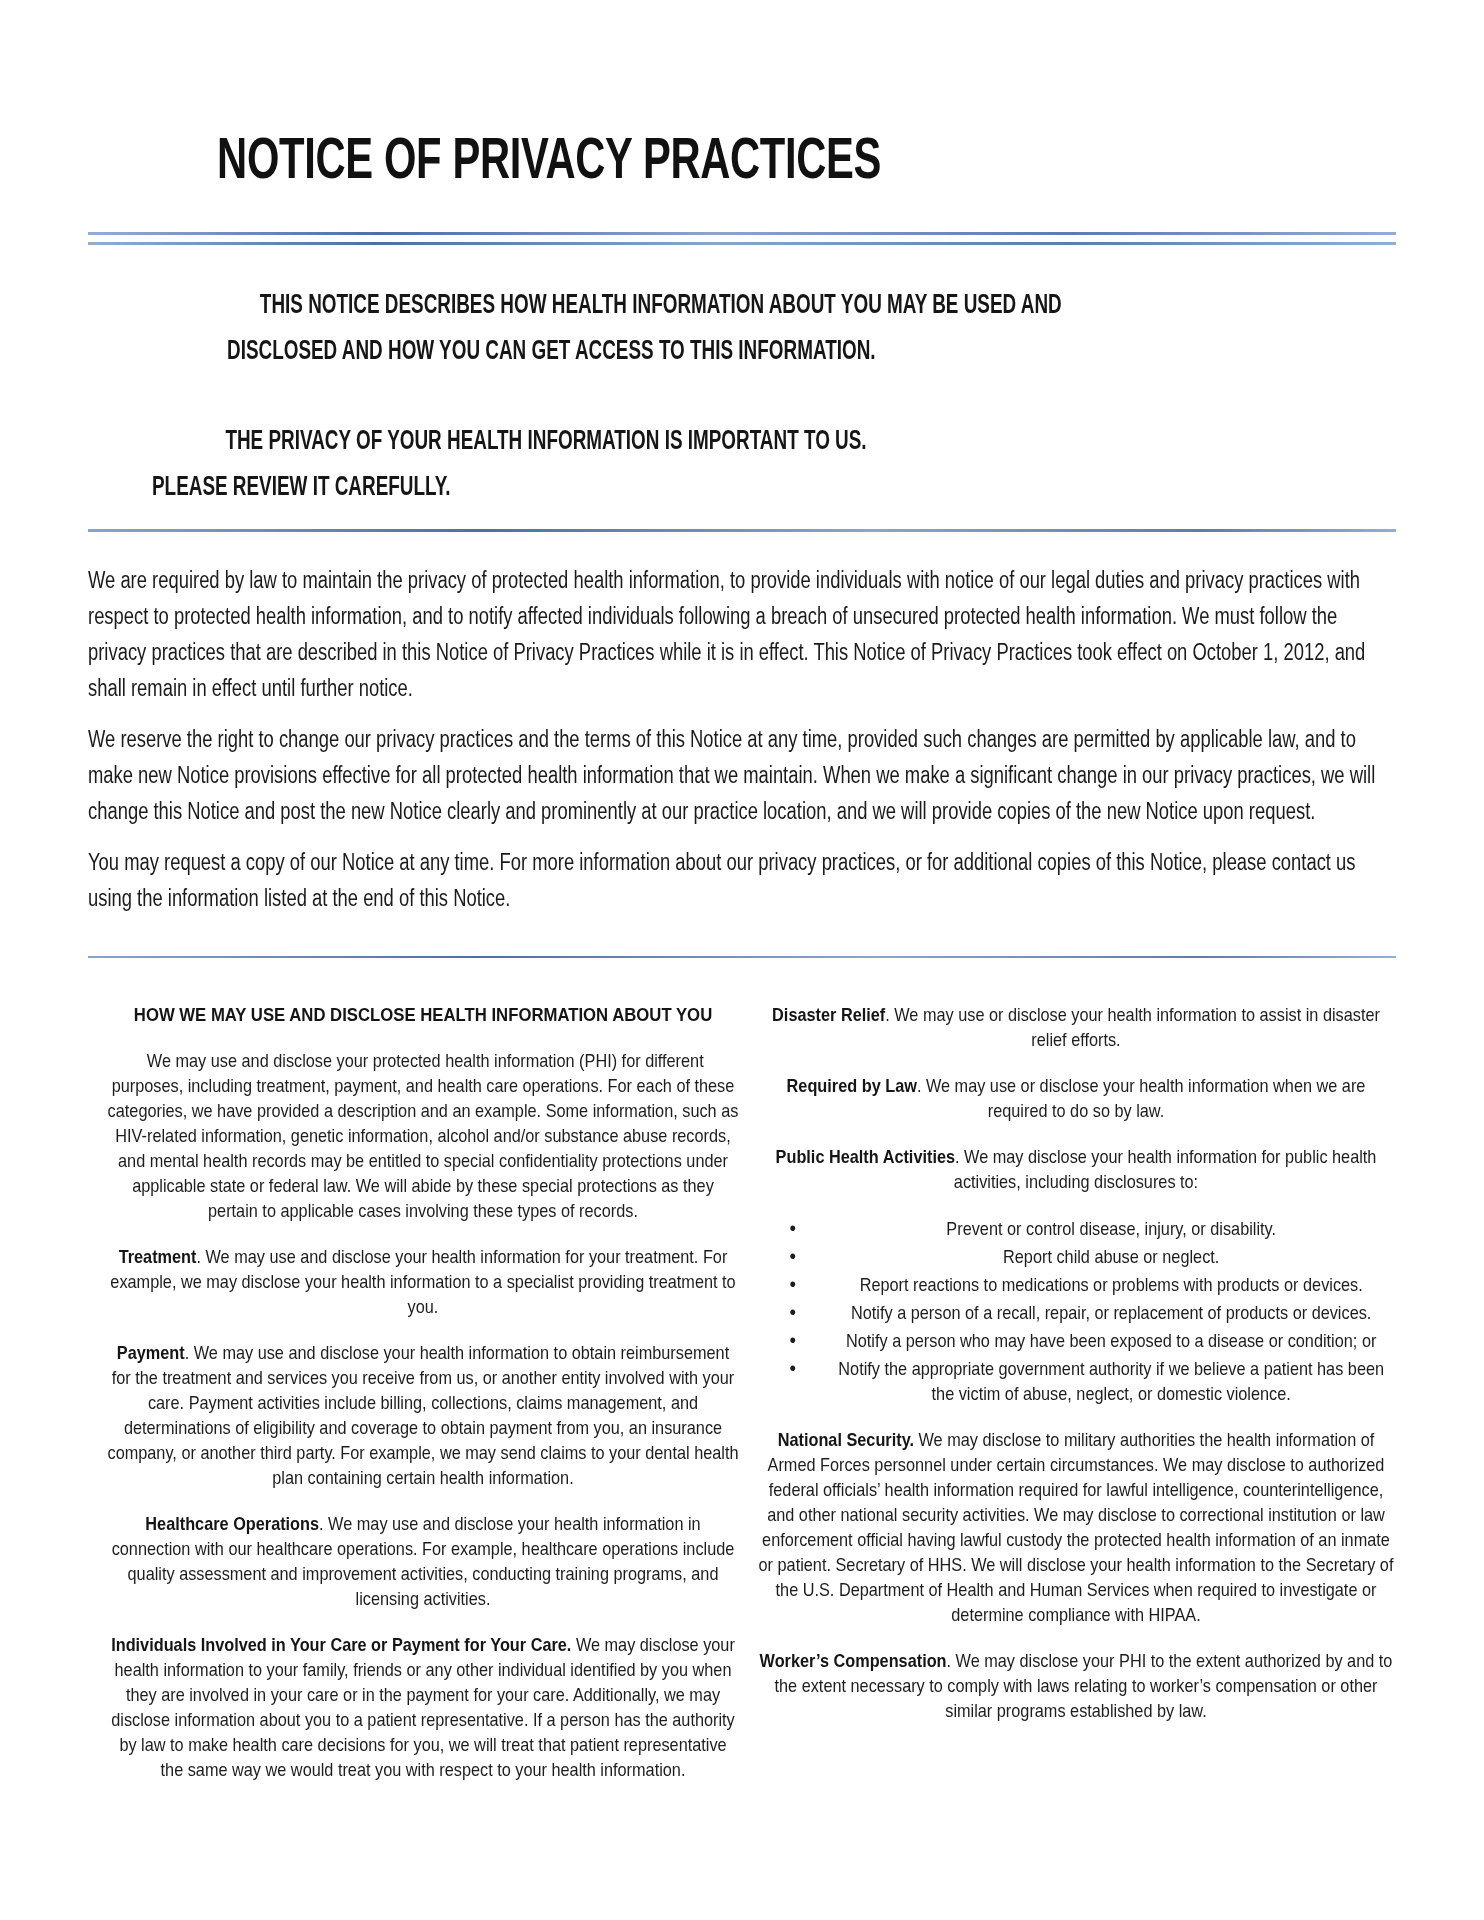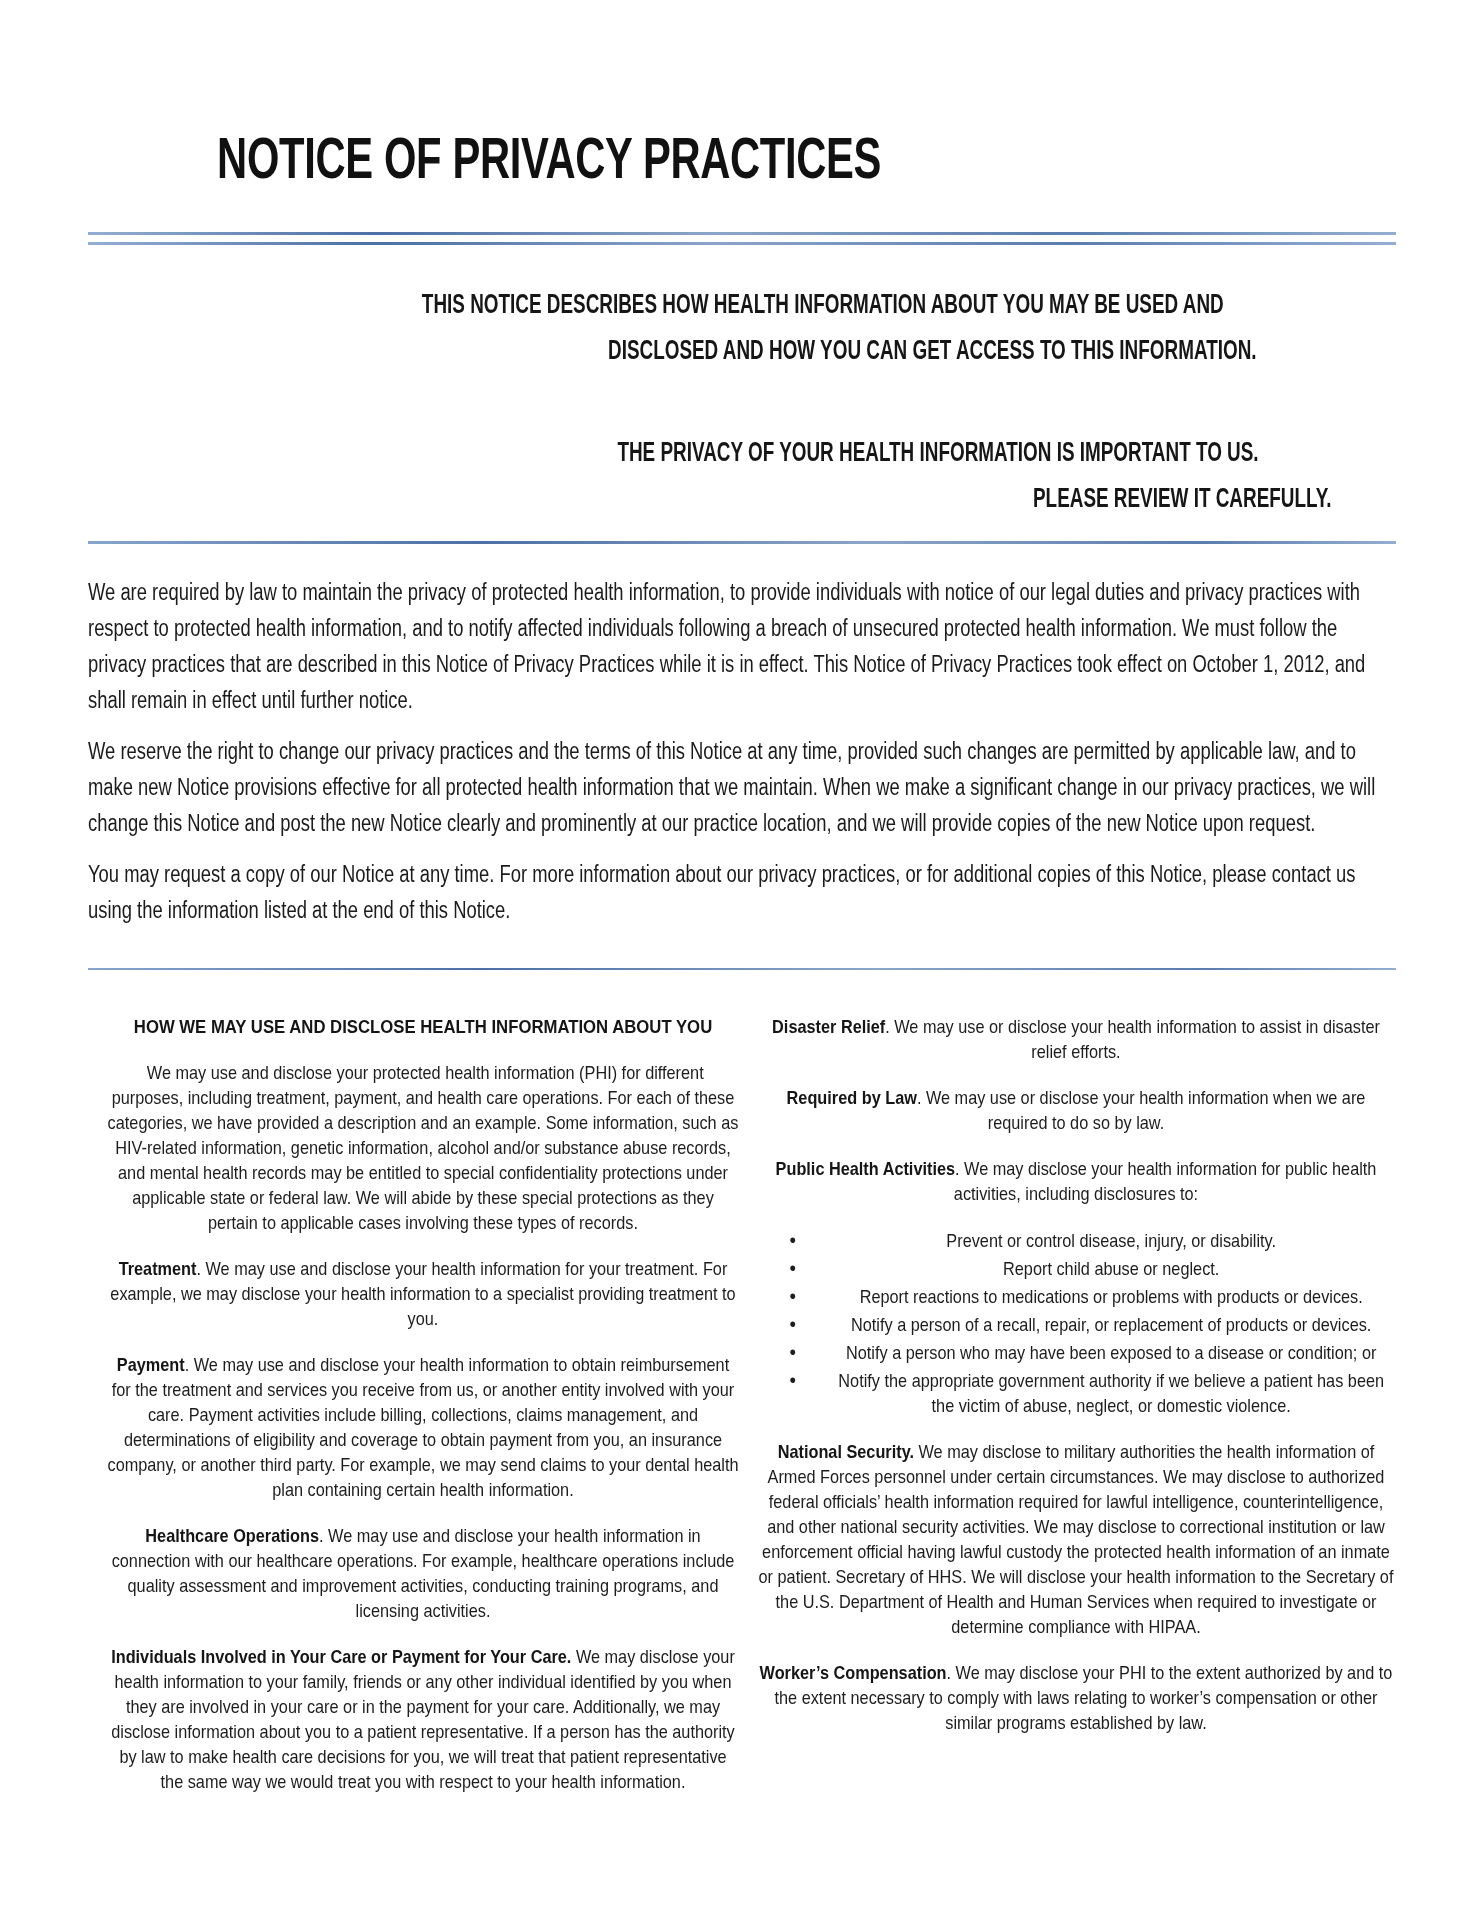--- a/index.html
+++ b/index.html
@@ -32,22 +32,22 @@
   .rule-thin {
     height: 2.5px;
     background: linear-gradient(90deg,#87a4cc 0%,#4d6fa5 30%,#8aa5c8 60%,#5b7cae 85%,#93aed2 100%);
   }
   .rule-double { margin-top: 42px; }
   .rule-double .rule + .rule { margin-top: 7px; }
   .rule-mid   { margin-top: 20px; }
   .rule-cols  { margin-top: 40px; }
 
   
-  .statement { margin: 36px 0 0 0; text-align: right; font-weight: bold; font-size: 27px; color: #161616; }
-  .statement + .statement { margin-top: 56px; text-decoration: underline; }
+  .statement { margin: 36px 0 0 0; text-align: left; font-weight: bold; font-size: 27px; color: #161616; }
+  .statement + .statement { margin-top: 44px; text-decoration: underline; }
   .statement .sline { line-height: 46px; white-space: nowrap; }
   .statement .cx { display: inline-block; transform: scaleX(0.70); }
 
   
   .intro {
     font-size: 23px;
     line-height: 36px;
     margin: 30px 0 0 0;
     width: 125%;
     transform: scaleX(0.8);

